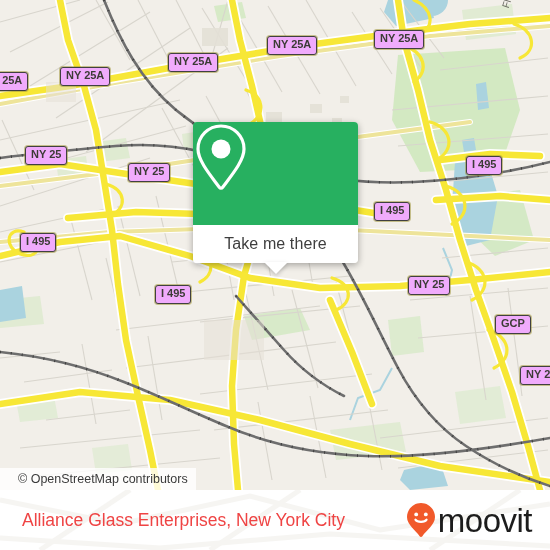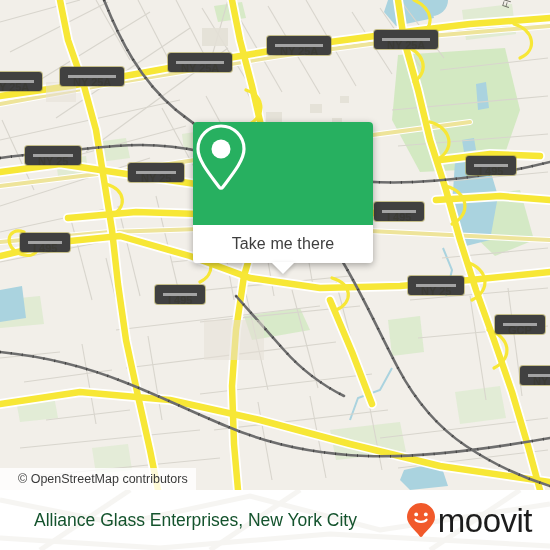--- a/index.html
+++ b/index.html
@@ -32,22 +32,22 @@
     position: absolute;
     left: 0;
     top: 0;
     display: block;
   }
 
   
   .shield {
     position: absolute;
     box-sizing: border-box;
-    background: #a3a3a3;
-    border: 8px solid #404040;
+    background: #f0abfc;
+    border: 1px solid #404040;
     border-radius: 3px;
     color: #3b3b35;
     font-family: "Liberation Sans", sans-serif;
     font-weight: bold;
     font-size: 11px;
     line-height: 15px;
     height: 19px;
     padding: 0 5px;
     white-space: nowrap;
     text-align: center;
@@ -74,21 +74,21 @@
     font-family: "Liberation Sans", sans-serif;
     font-size: 12.5px;
     white-space: nowrap;
   }
 
   
   #callout {
     position: absolute;
     left: 193px;
     top: 122px;
-    width: 180px;
+    width: 165px;
     border-radius: 4px;
     box-shadow: 0 2px 7px rgba(0,0,0,0.33);
     overflow: visible;
     z-index: 40;
   }
   #callout-top {
     background: #27b060;
     height: 103px;
     border-radius: 4px 4px 0 0;
     display: flex;
@@ -134,25 +134,25 @@
     overflow: hidden;
   }
   #footer-bg {
     position: absolute;
     left: 0; top: 0;
     width: 550px; height: 60px;
     opacity: 0.35;
   }
   #footer-title {
     position: absolute;
-    left: 34px;
+    left: 22px;
     top: 0;
     height: 60px;
     line-height: 60px;
-    color: #14532d;
+    color: #ef4444;
     font-family: "Liberation Sans", sans-serif;
     font-size: 17.5px;
     white-space: nowrap;
   }
   #brand {
     position: absolute;
     right: 18px;
     top: 0;
     height: 60px;
     display: flex;

